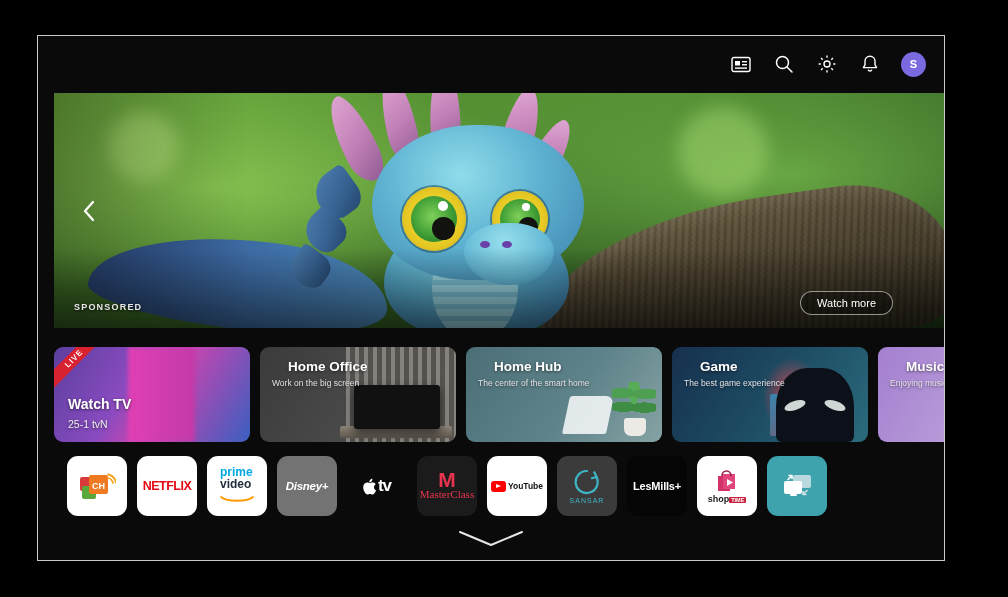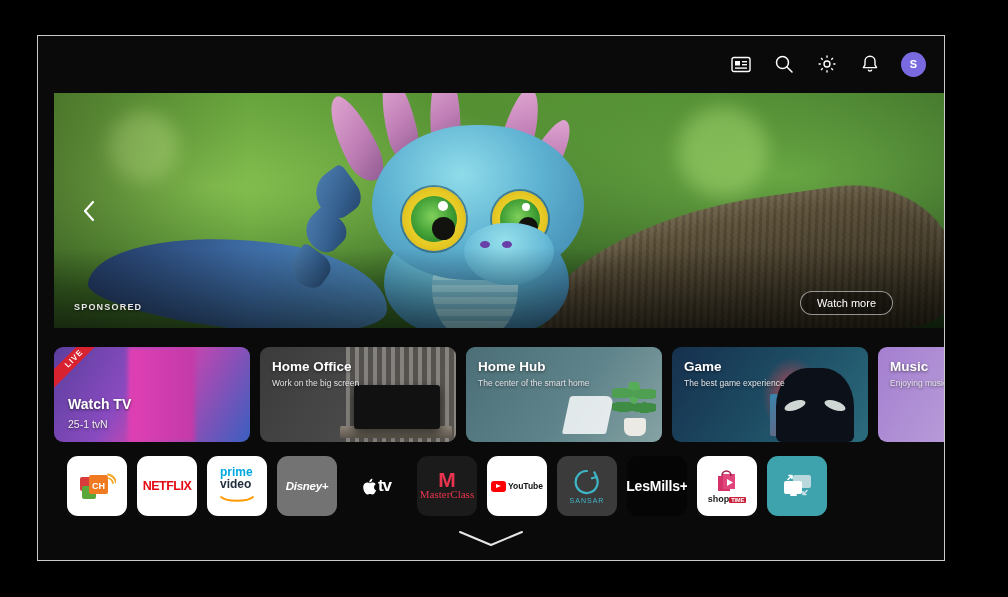--- a/index.html
+++ b/index.html
@@ -182,21 +182,21 @@
     width: 892px; height: 95px;
     display: flex; gap: 10px;
     overflow: hidden;
   }
   .card {
     position: relative; flex: 0 0 auto;
     width: 196px; height: 95px;
     border-radius: 9px; overflow: hidden; cursor: pointer;
   }
   .card-title {
-    position: absolute; left: 12px; top: 12px;
+    position: absolute; left: 28px; top: 12px;
     font-size: 13.5px; font-weight: bold; color: #fff;
     text-shadow: 0 1px 3px rgba(0,0,0,.55); z-index: 3;
   }
   .card-sub {
     position: absolute; left: 12px; top: 31px;
     font-size: 8.5px; color: #e2e2e6;
     text-shadow: 0 1px 3px rgba(0,0,0,.55); z-index: 3;
   }
   
   #card-livetv { background: linear-gradient(120deg, #5b3f9e 0%, #8a4bc0 38%, #c845b0 55%, #3a5fc0 100%); }
@@ -309,21 +309,21 @@
   .a-master { background:#1b1b1b; text-align:center; }
   .mc-m { color:#e8344e; font-size: 21px; font-weight: bold; line-height: .8; display:block; }
   .mc-t { color:#e8344e; font-size: 11px; display:block; font-family:"Liberation Serif", serif; }
   .a-youtube { background:#fff; display:flex; align-items:center; justify-content:center; gap:2px; }
   .yt-play { width:15px; height:11px; background:#ff0000; border-radius:3px; position:relative; }
   .yt-play::after { content:""; position:absolute; left:5px; top:3px; border-left:5px solid #fff; border-top:2.5px solid transparent; border-bottom:2.5px solid transparent; }
   .yt-t { color:#111; font-size:8.5px; font-weight:bold; }
   .a-sansar { background:#3b3b3b; text-align:center; }
   .sn-t { color:#3fb6c8; font-size:7px; letter-spacing:1px; display:block; margin-top:2px; }
   .a-lesmills { background:#050505; }
-  .lm-t { color:#fff; font-size:14px; font-weight:bold; letter-spacing:-.2px;text-align:right; }
+  .lm-t { color:#fff; font-size:11px; font-weight:bold; letter-spacing:-.2px;text-align:right; }
   .a-shop { background:#fff; text-align:center; }
   .sh-t { color:#1b1b1b; font-size:9px; font-weight:bold; display:block; }
   .sh-b { background:#c9203c; color:#fff; font-size:5.5px; padding:0 2px; border-radius:1px; }
   .a-apps { background:#53b87a; text-align:center; }
   .ap-t { color:#fff; font-size:8.5px; font-weight:bold; display:block; margin-top:3px; }
   .a-share { background:#3fa3ae; }
 
   #down-chevron {
     position: absolute; left: 50%; transform: translateX(-50%);
     top: 492px; width: 70px; height: 22px; cursor: pointer; z-index: 5;

